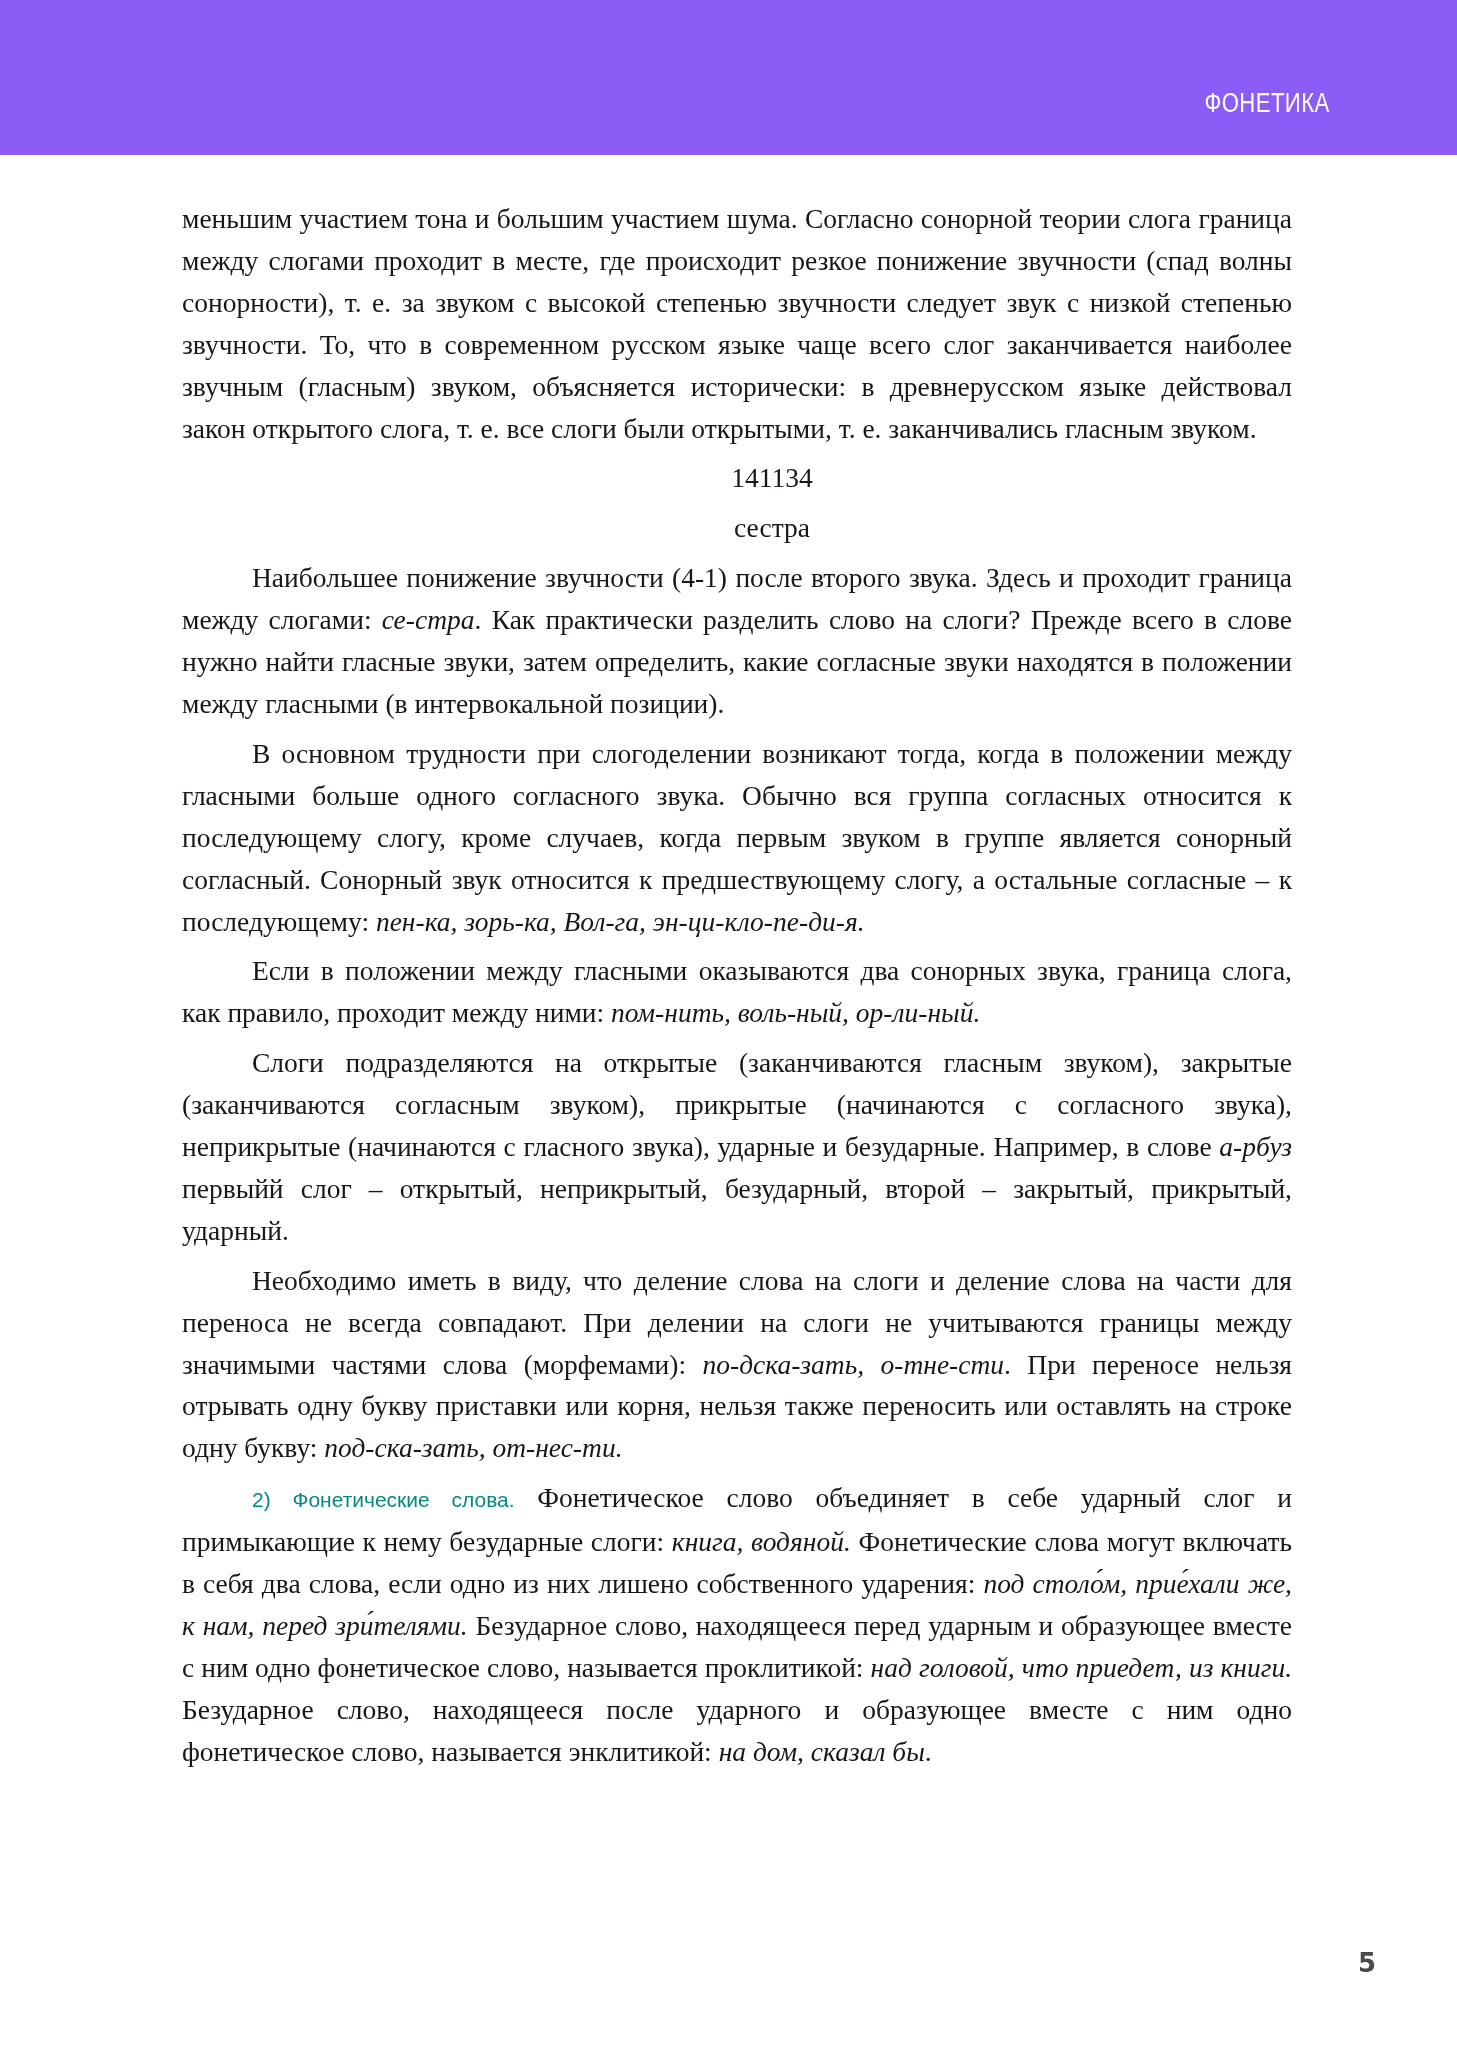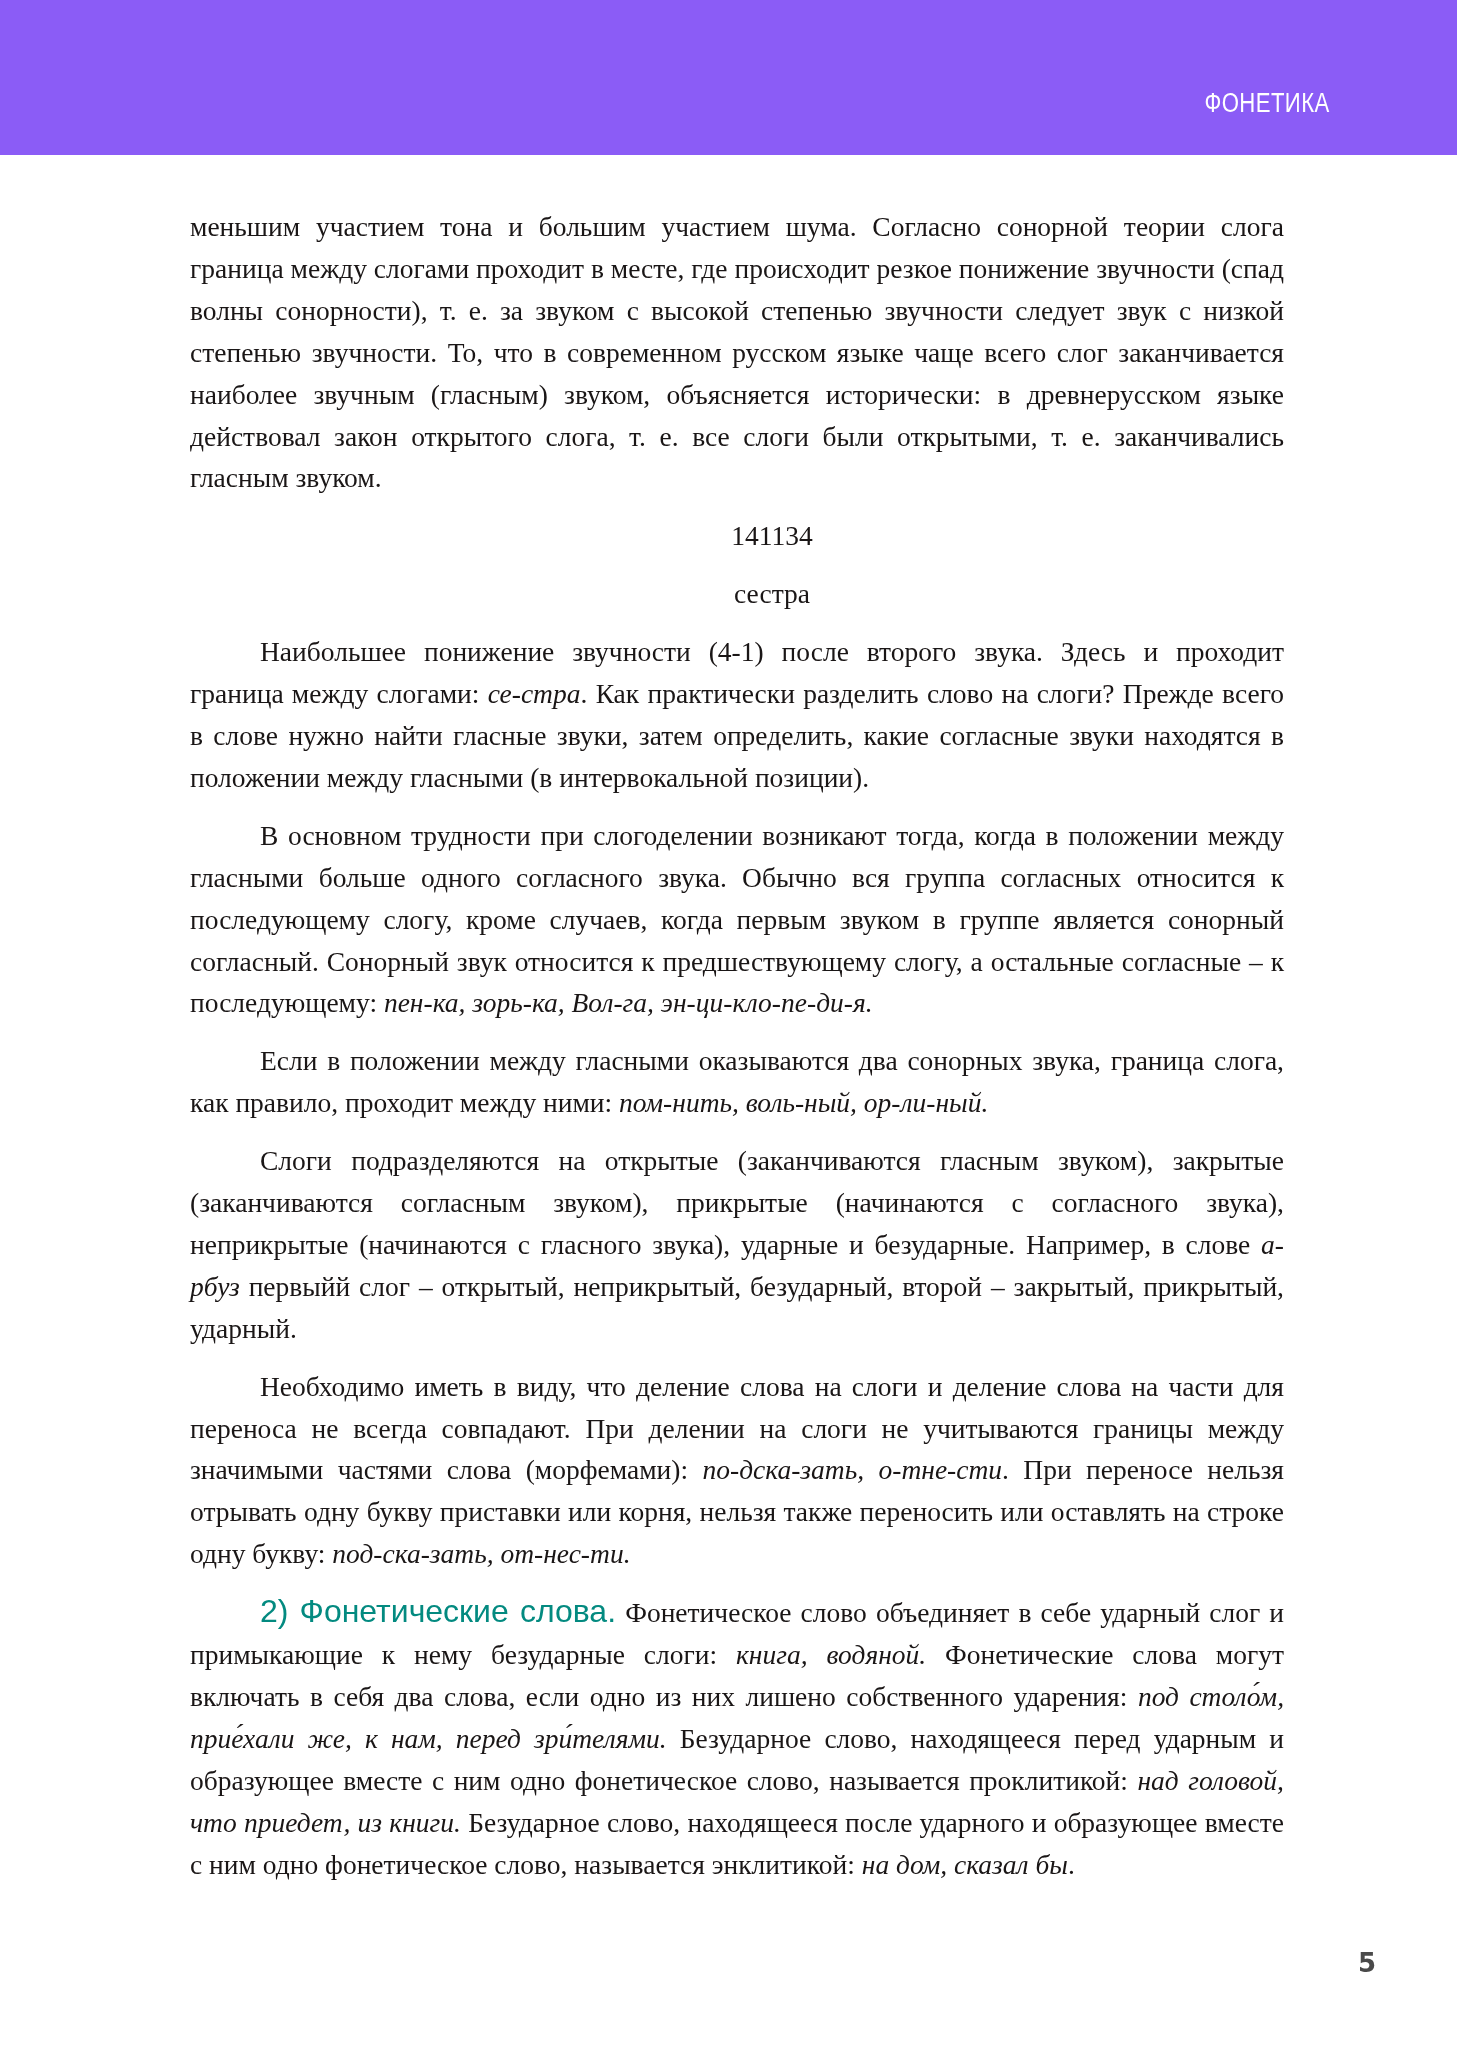--- a/index.html
+++ b/index.html
@@ -4,27 +4,27 @@
 <style>
   html, body { margin: 0; padding: 0; background: #ffffff; }
   body { width: 1457px; height: 2048px; position: relative; overflow: hidden;
          font-family: "Liberation Serif", "DejaVu Serif", serif; color: #1a1616; }
   .header-band { position: absolute; left: 0; top: 0; width: 1457px; height: 155px; background: #8b5cf6; padding-left: 31px; }
   .header-title { position: absolute; right: 158px; top: 88px; color: #ffffff;
          font-family: "Liberation Sans", "DejaVu Sans", sans-serif; font-size: 27px;
          letter-spacing: 0.5px; transform: scaleX(0.82); transform-origin: right center; }
   .content { position: absolute; left: 174px; top: 190px; width: 1126px;
          font-size: 27.5px; line-height: 41.9px; text-align: justify; }
-  .content p { margin: 16px; text-indent: 70px; }
+  .content p { margin: 8px; text-indent: 70px; }
   .content p.noindent { text-indent: 0; }
   .content p.indented-line { text-indent: 70px; text-align: center; }
   .ex { font-style: italic; }
   .exb { font-style: italic; font-weight: normal; }
   .section-head { color: #038a80; font-family: "Liberation Sans", "DejaVu Sans", sans-serif;
-         font-size: 32px; }
+         font-size: 21px; }
   .page-number { position: absolute; left: 1358px; top: 1948px; font-family: "DejaVu Sans", sans-serif;
          font-size: 26px; font-weight: bold; color: #4a4a4a; }
 </style>
 </head>
 <body>
 
 <div class="header-band">
   <div class="header-title">ФОНЕТИКА</div>
 </div>
 

